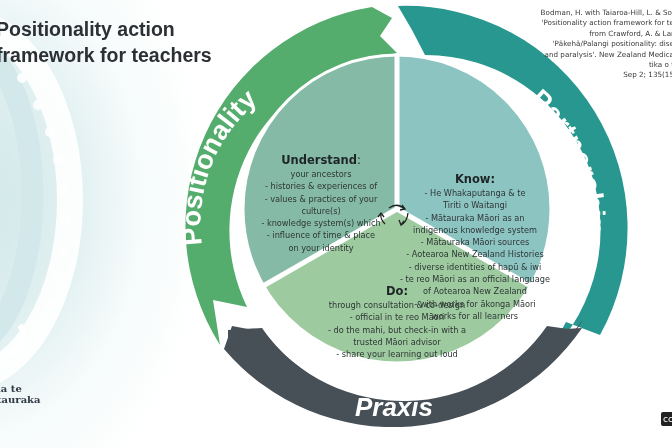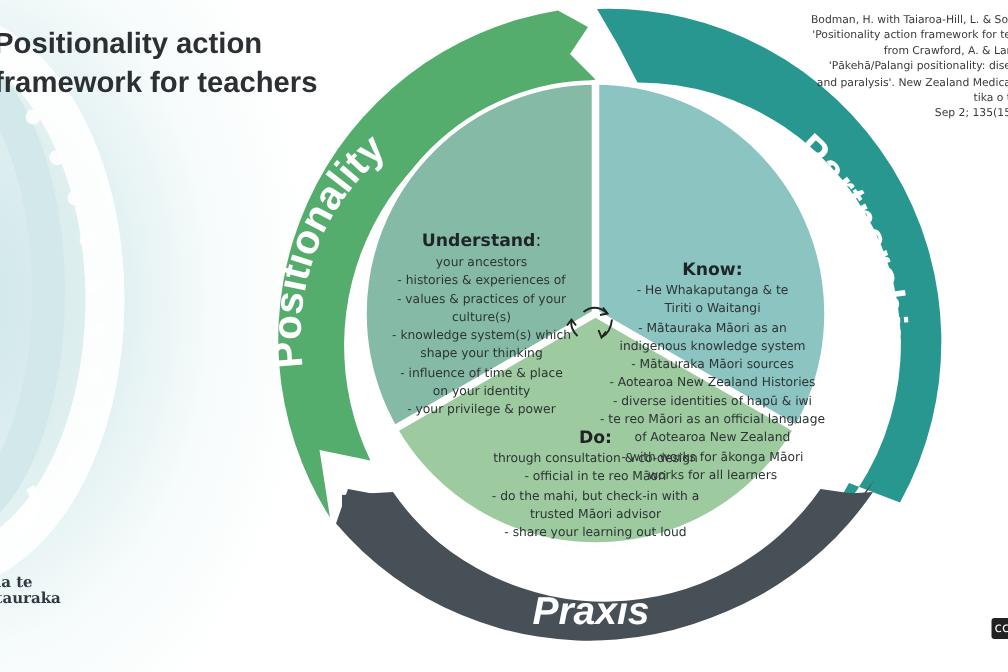--- a/index.html
+++ b/index.html
@@ -103,24 +103,22 @@
 
 <div class="cc-icon">cc</div>
 
 <div class="box" style="left:246px; top:109px; width:150px;">
   <div class="head"><span>Understand</span><span style="font-weight:normal">:</span></div>
   <div class="item">your ancestors</div>
   <div class="item">- histories &amp; experiences of</div>
   <div class="item">- values &amp; practices of your</div>
   <div class="item">culture(s)</div>
   <div class="item">- knowledge system(s) which</div>
-  <div class="item">shape your thinking</div>
   <div class="item">- influence of time &amp; place</div>
   <div class="item">on your identity</div>
-  <div class="item">- your privilege &amp; power</div>
 </div>
 
 <div class="box" style="left:400px; top:128px; width:150px;">
   <div class="head">Know:</div>
   <div class="item">- He Whakaputanga &amp; te</div>
   <div class="item">Tiriti o Waitangi</div>
   <div class="item">- Mātauraka Māori as an</div>
   <div class="item">indigenous knowledge system</div>
   <div class="item">- Mātauraka Māori sources</div>
   <div class="item">- Aotearoa New Zealand Histories</div>

